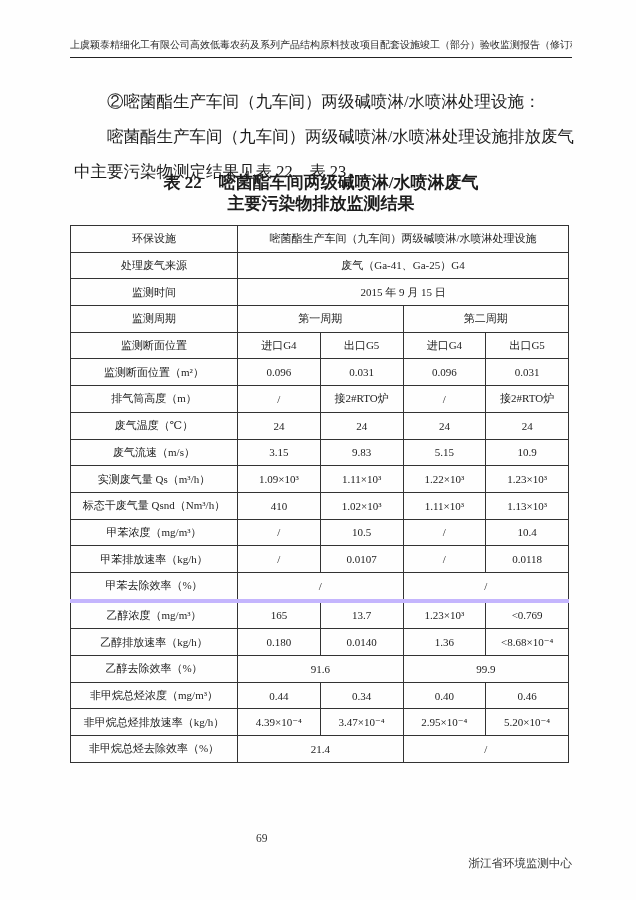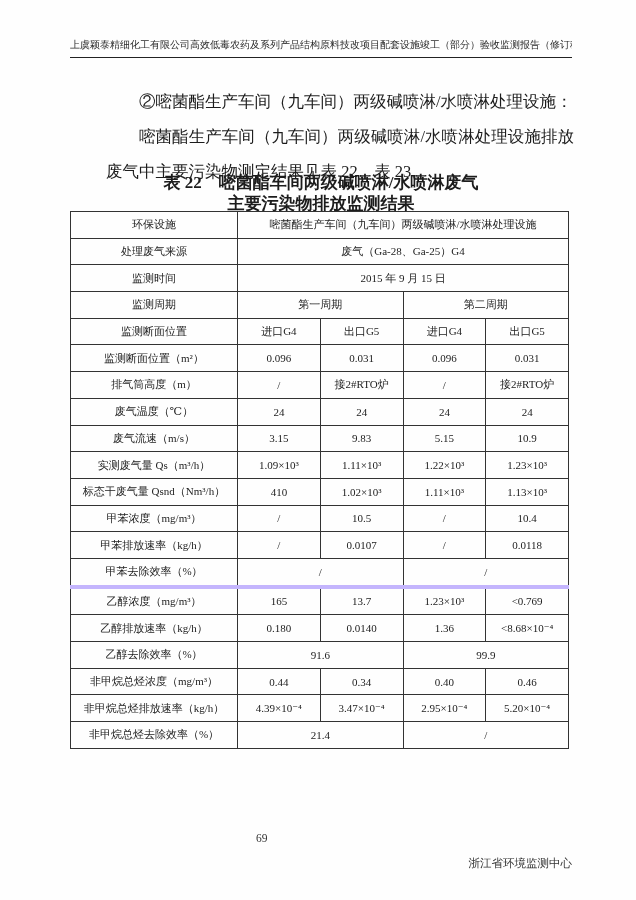--- a/index.html
+++ b/index.html
@@ -22,32 +22,31 @@
     padding-bottom:5px;
     border-bottom:1.5px solid #222;
     white-space:nowrap;
     overflow:hidden;
   }
   .body-text{
     position:absolute;left:74px;right:62px;top:84px;
     font-size:16.5px;
     line-height:35px;
     text-align:justify;
-    margin-left:32px;
   }
   .para{ text-indent:2em; margin:0; }
   .tbl-title{
     position:absolute;left:70px;right:64px;top:172px;
     text-align:center;
     font-weight:bold;
     font-size:17px;
     line-height:21px;
   }
   table.main{
-    position:absolute;left:70px;top:211px;
+    position:absolute;left:70px;top:225px;
     width:498px;
     border-collapse:collapse;
     table-layout:fixed;
     font-size:11px;
     color:#222;
   }
   table.main td{
     border:1px solid #333;
     text-align:center;
     vertical-align:middle;
@@ -96,21 +95,21 @@
         <col class="d">
         <col class="d">
       </colgroup>
     <tbody>
       <tr>
         <td>环保设施</td>
         <td colspan="4">嘧菌酯生产车间（九车间）两级碱喷淋/水喷淋处理设施</td>
       </tr>
       <tr>
         <td>处理废气来源</td>
-        <td colspan="4">废气（Ga-28、Ga-25）G4</td>
+        <td colspan="4">废气（Ga-41、Ga-25）G4</td>
       </tr>
       <tr>
         <td>监测时间</td>
         <td colspan="4">2015 年 9 月 15 日</td>
       </tr>
       <tr>
         <td>监测周期</td>
         <td colspan="2">第一周期</td>
         <td colspan="2">第二周期</td>
       </tr>

